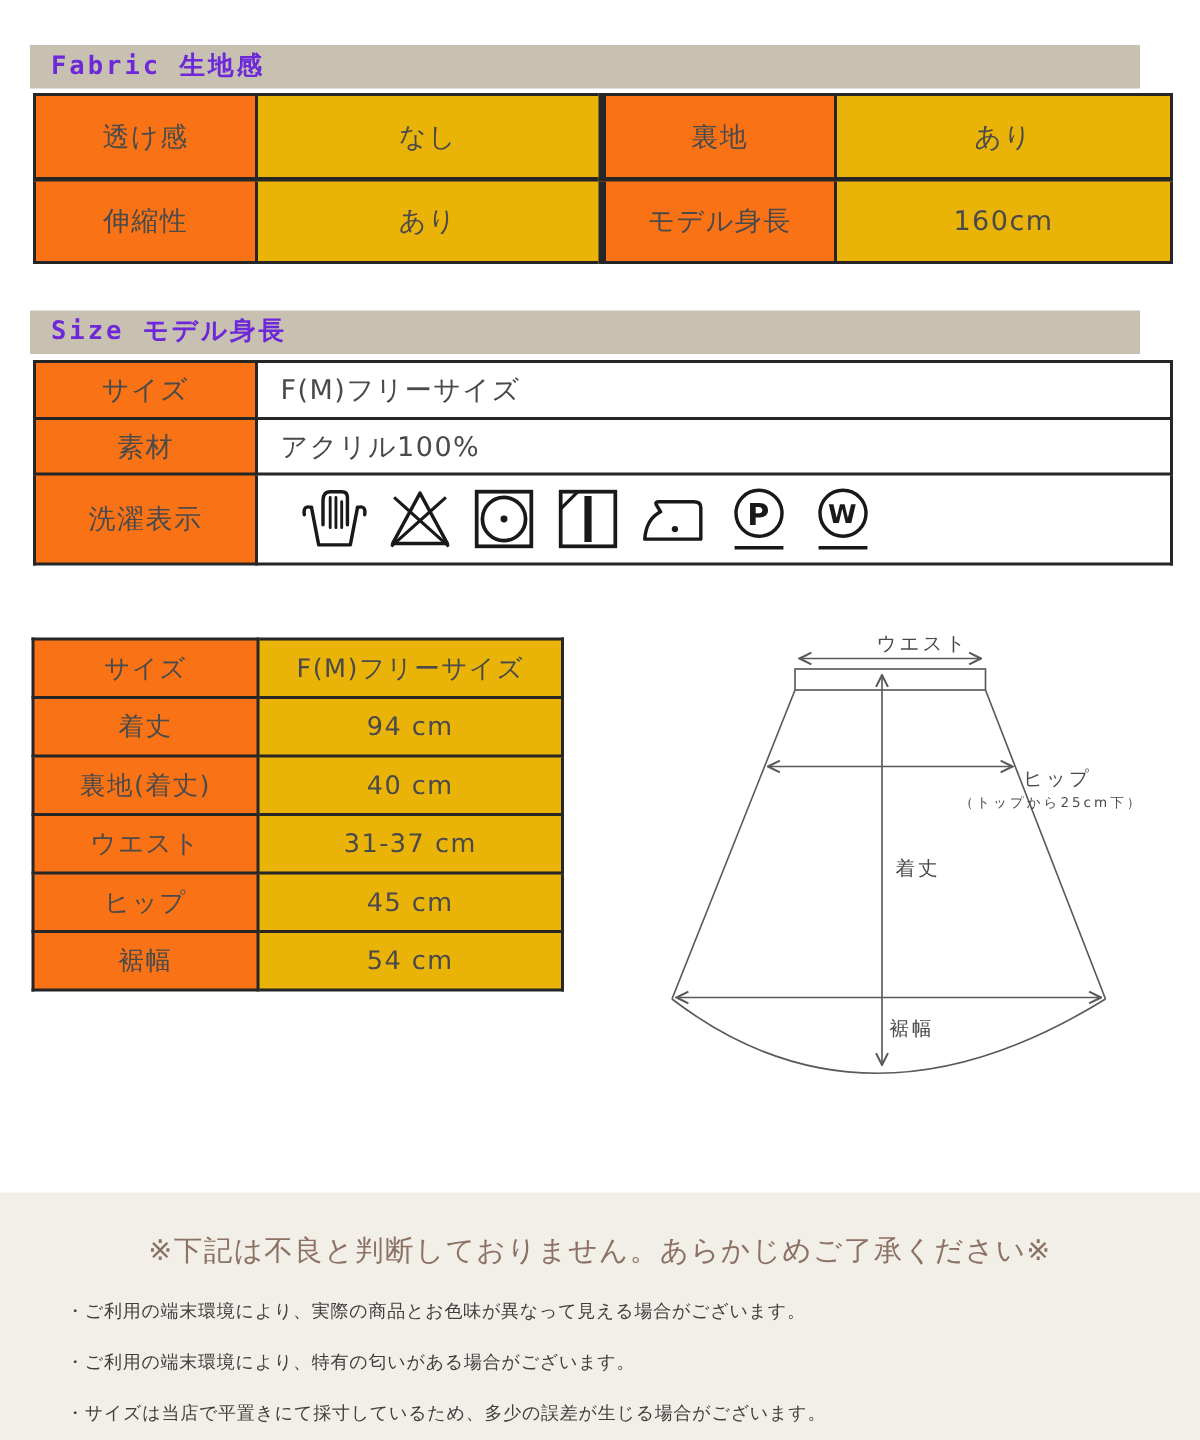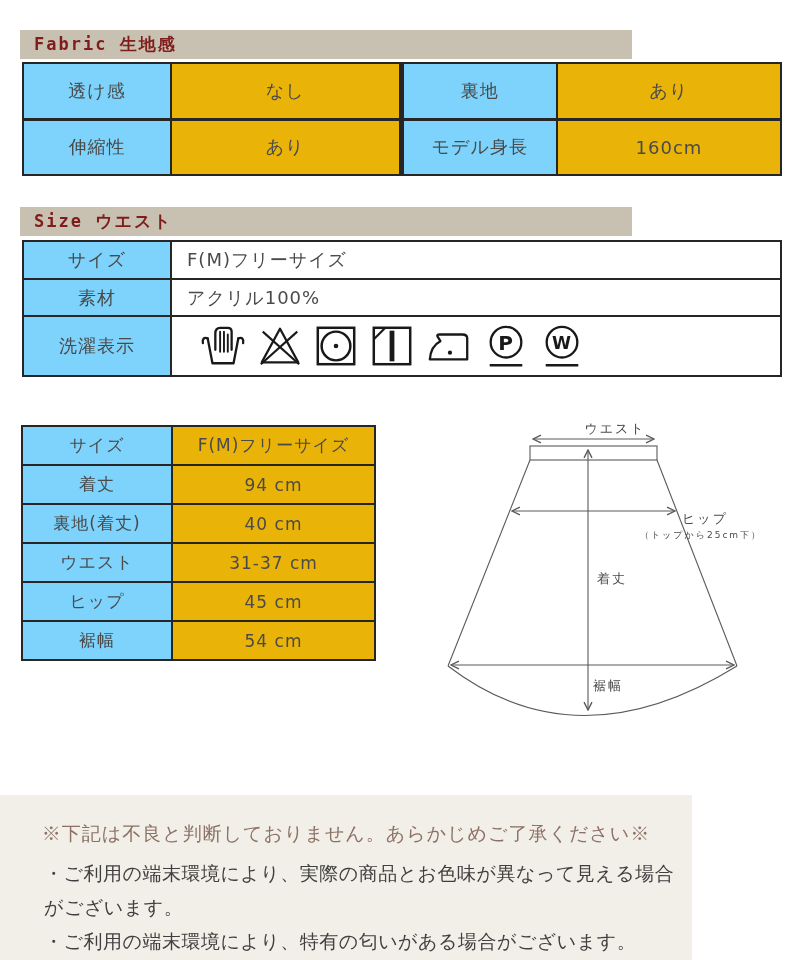--- a/index.html
+++ b/index.html
@@ -4,36 +4,36 @@
 <style>
   * { margin:0; padding:0; box-sizing:border-box; }
   html,body { background:#ffffff; }
   .page {
     position:relative; width:800px; height:960px; background:#ffffff;
     font-family:"DejaVu Sans","Liberation Sans",sans-serif;
     color:#4a4a4a; overflow:hidden;
   }
   
   .bar {
-    position:absolute; left:20px; width:612px; height:29px;
-    background:#c8c1b2; color:#7f1d1d;
+    position:absolute; left:20px; width:740px; height:29px;
+    background:#c8c1b2; color:#6d28d9;
     font-size:17px; font-weight:600; letter-spacing:2px;
     line-height:29px; padding-left:14px;
     font-family:"DejaVu Sans Mono","DejaVu Sans",monospace;
   }
   .bar-fabric { top:30px; }
   .bar-size   { top:207px; }
 
   
   table { border-collapse:collapse; table-layout:fixed; position:absolute; }
   td {
     border:2px solid #262626; font-size:18px; color:#4a4a4a;
     vertical-align:middle; letter-spacing:1px;
   }
-  td.lbl { background:#7dd3fc; text-align:center; }
+  td.lbl { background:#f97316; text-align:center; }
   td.val { background:#eab308; text-align:center; }
   td.val-left { background:#ffffff; text-align:left; padding-left:15px; }
 
   .tbl-fabric { top:62px;  left:22px; width:758px; }
   .tbl-fabric tr { height:56px; }
   .tbl-fabric tr.row-thick td { border-bottom-width:3px; }
   .tbl-fabric td.divider { border-left-width:5px; }
 
   .tbl-size { top:240px; left:22px; width:758px; }
   .tbl-size tr.r1 { height:38px; }
@@ -48,30 +48,29 @@
   .care-row { display:flex; align-items:center; gap:10px; padding-left:12px; }
   .care { flex:0 0 auto; }
   .care text { font-family:"DejaVu Sans","Liberation Sans",sans-serif; }
 
   
   .diagram { position:absolute; left:405px; top:413px; }
   .diagram text { fill:#4a4a4a; letter-spacing:2px; }
 
   
   .notes {
-    position:absolute; left:0; top:795px; width:692px; height:165px;
+    position:absolute; left:0; top:795px; width:800px; height:165px;
     background:#f1efe8;
-    font-family:Liberation Serif, serif;
   }
   .note-heading {
     text-align:center; color:#8c7164; font-size:19px;
     padding-top:26px; letter-spacing:1px;
   }
   .note-items { margin-top:10px; padding-left:44px; }
-  .note-item { font-size:19px; color:#3f3f3f; line-height:34px; letter-spacing:0.5px; }
+  .note-item { font-size:12px; color:#3f3f3f; line-height:34px; letter-spacing:0.5px; }
 </style>
 </head>
 <body>
 
 <div class="page">
 
   <div class="bar bar-fabric">
     <span>Fabric 生地感</span>
   </div>
 
@@ -92,21 +91,21 @@
     <tr>
       <td class="lbl">伸縮性</td>
       <td class="val">あり</td>
       <td class="lbl divider">モデル身長</td>
       <td class="val">160cm</td>
     </tr>
   </tbody>
     </table>
 
   <div class="bar bar-size">
-    <span>Size ウエスト</span>
+    <span>Size モデル身長</span>
   </div>
 
   <table class="tbl-size">
     <colgroup>
         <col style="width:148px">
         <col style="width:610px">
       </colgroup>
     <tbody>
         <tr class="r1">
       <td class="lbl">サイズ</td>

